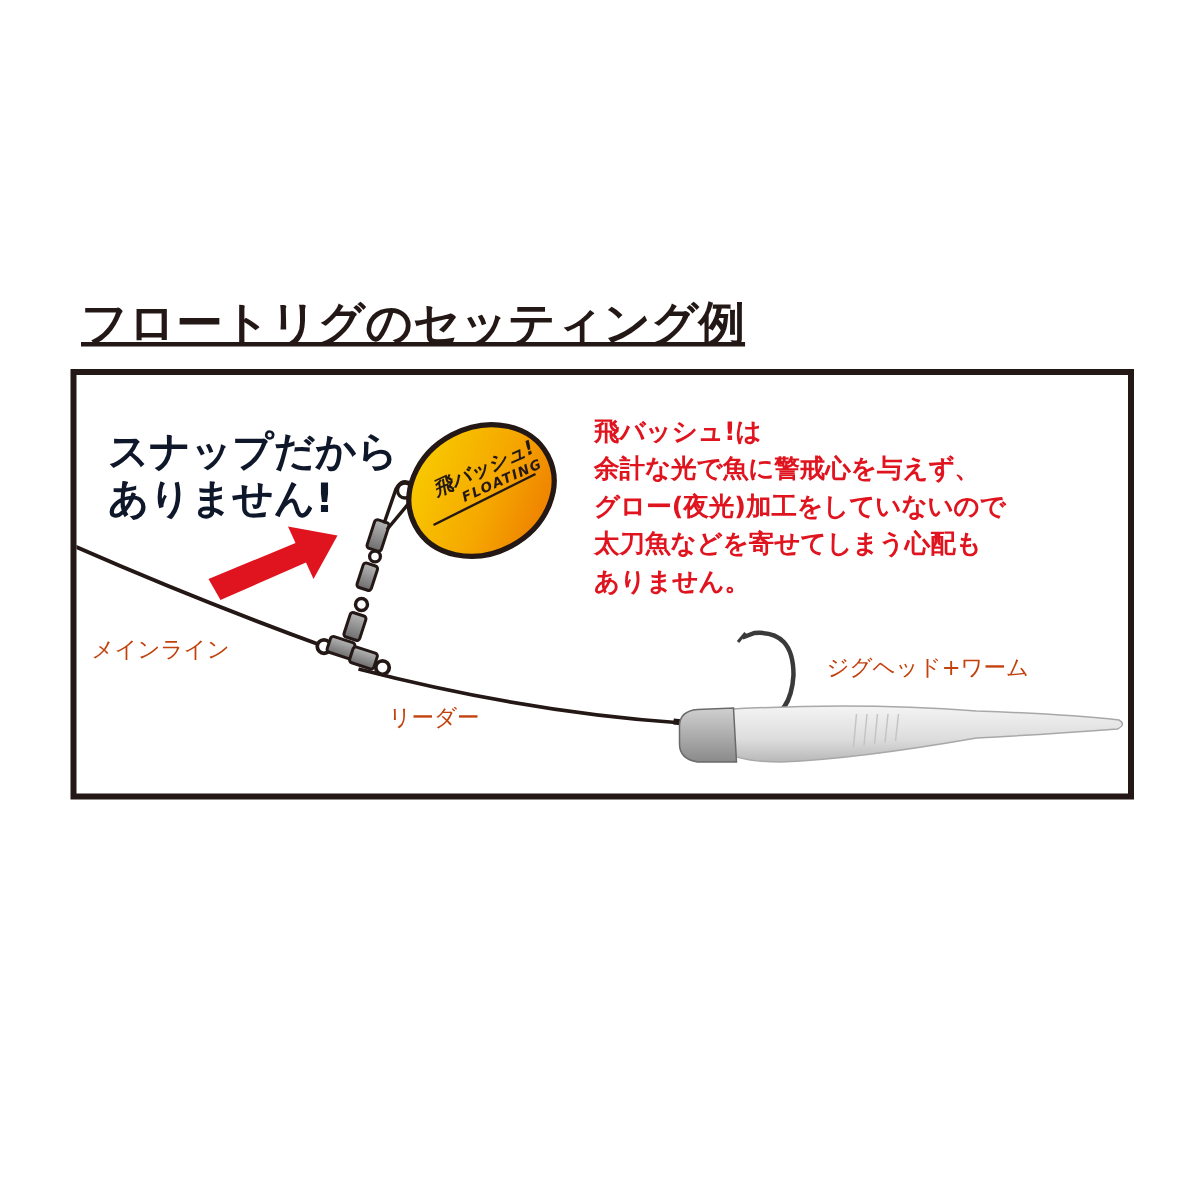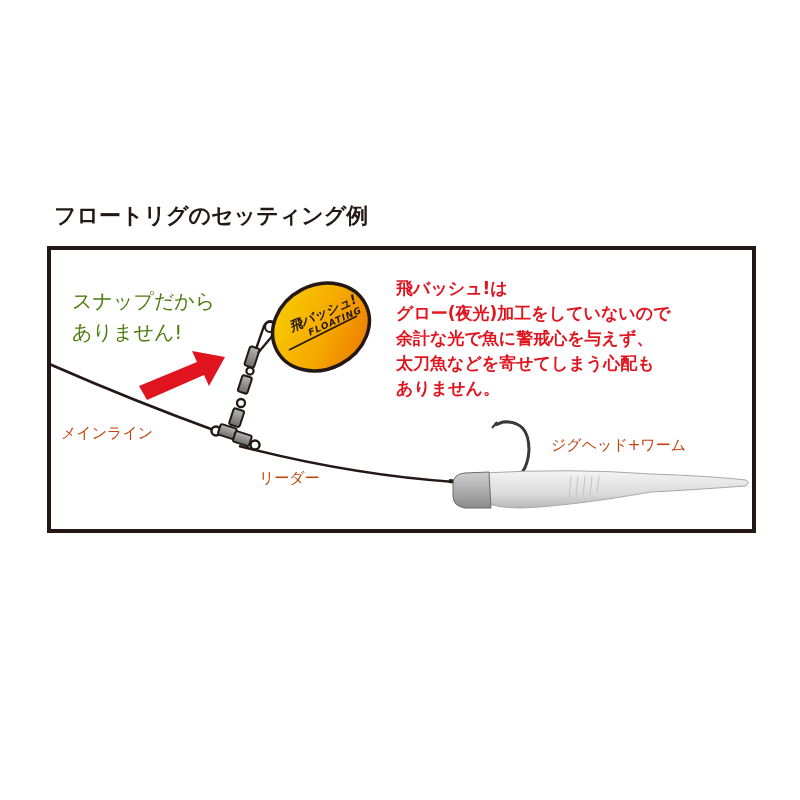--- a/index.html
+++ b/index.html
@@ -11,26 +11,27 @@
       width: 800px;
       height: 800px;
       position: relative;
       overflow: hidden;
       font-family: "DejaVu Sans", sans-serif;
     }
     .title {
       position: absolute;
       left: 54px;
       top: 196px;
-      font-size: 22px;
+      font-size: 31px;
       font-weight: bold;
       color: #231815;
       letter-spacing: 0px;
       line-height: 40px;
       white-space: nowrap;
+      text-decoration: underline;
     }
     .frame {
       position: absolute;
       left: 47px;
       top: 246px;
       width: 701px;
       height: 279px;
       border: 4px solid #231815;
       background: #ffffff;
     }
@@ -38,23 +39,23 @@
       position: absolute;
       left: 0;
       top: 0;
       width: 701px;
       height: 279px;
     }
     .callout-left {
       position: absolute;
       left: 21px;
       top: 36px;
-      font-size: 20px;
-      font-weight: normal;
-      color: #4d7c0f;
+      font-size: 27px;
+      font-weight: bold;
+      color: #0f172a;
       line-height: 31px;
       white-space: nowrap;
     }
     .callout-right {
       position: absolute;
       left: 345px;
       top: 26px;
       font-size: 17px;
       font-weight: bold;
       color: #e0141e;
@@ -163,22 +164,22 @@
     <div style="font-size:9px; font-weight:bold; font-style:italic; line-height:11px; letter-spacing:1px; margin-left:16px;">FLOATING</div>
   </div>
 
   <div class="callout-left">
     <div>スナップだから</div>
     <div>ありません!</div>
   </div>
 
   <div class="callout-right">
     <div>飛バッシュ!は</div>
+    <div>余計な光で魚に警戒心を与えず、</div>
     <div>グロー(夜光)加工をしていないので</div>
-    <div>余計な光で魚に警戒心を与えず、</div>
     <div>太刀魚などを寄せてしまう心配も</div>
     <div>ありません。</div>
   </div>
 
   <div class="label label-mainline">メインライン</div>
   <div class="label label-jighead">ジグヘッド+ワーム</div>
   <div class="label label-leader">
     <div>リーダー</div>
   </div>
 </div>

